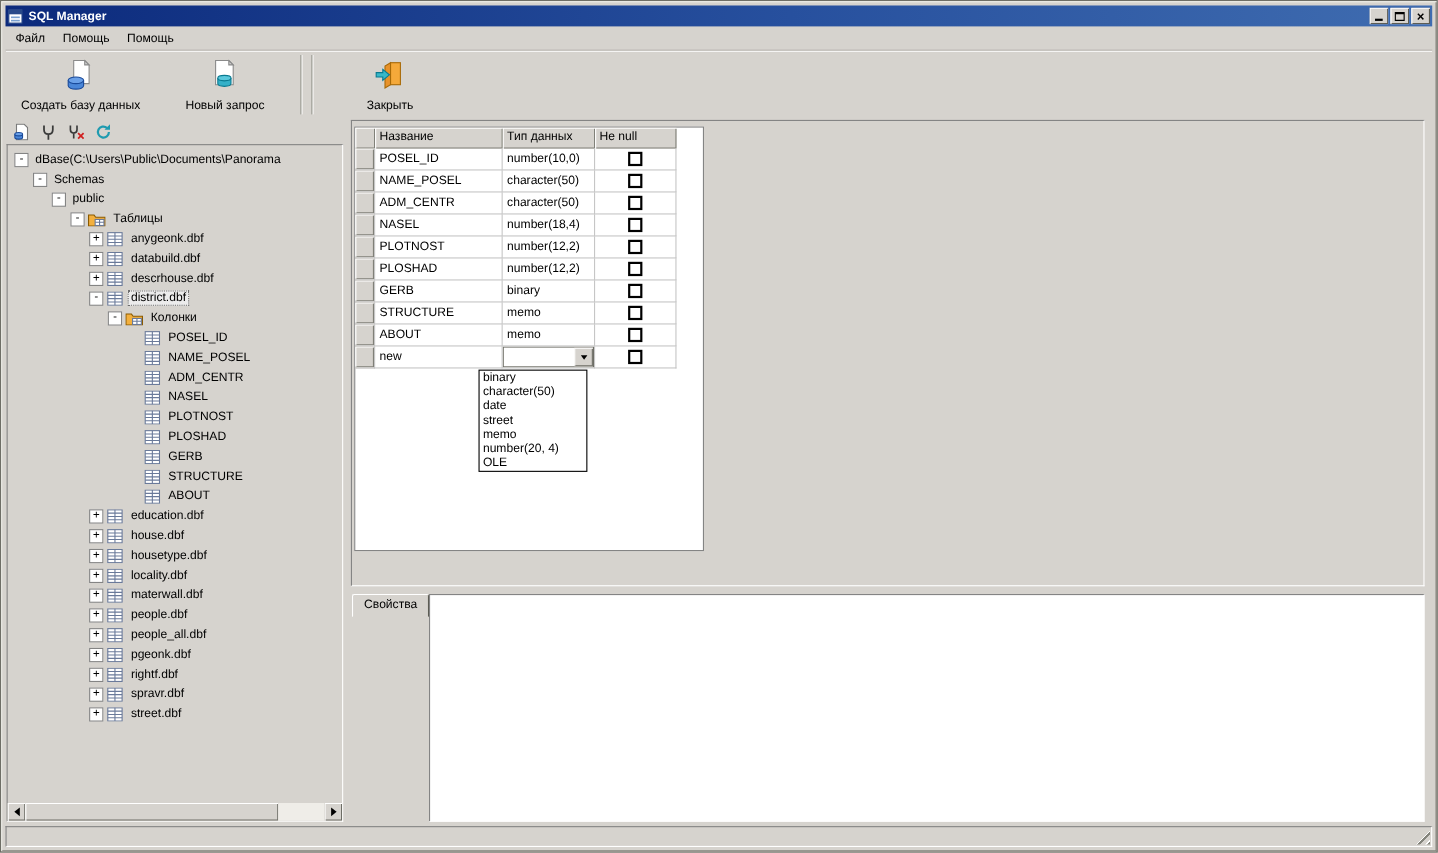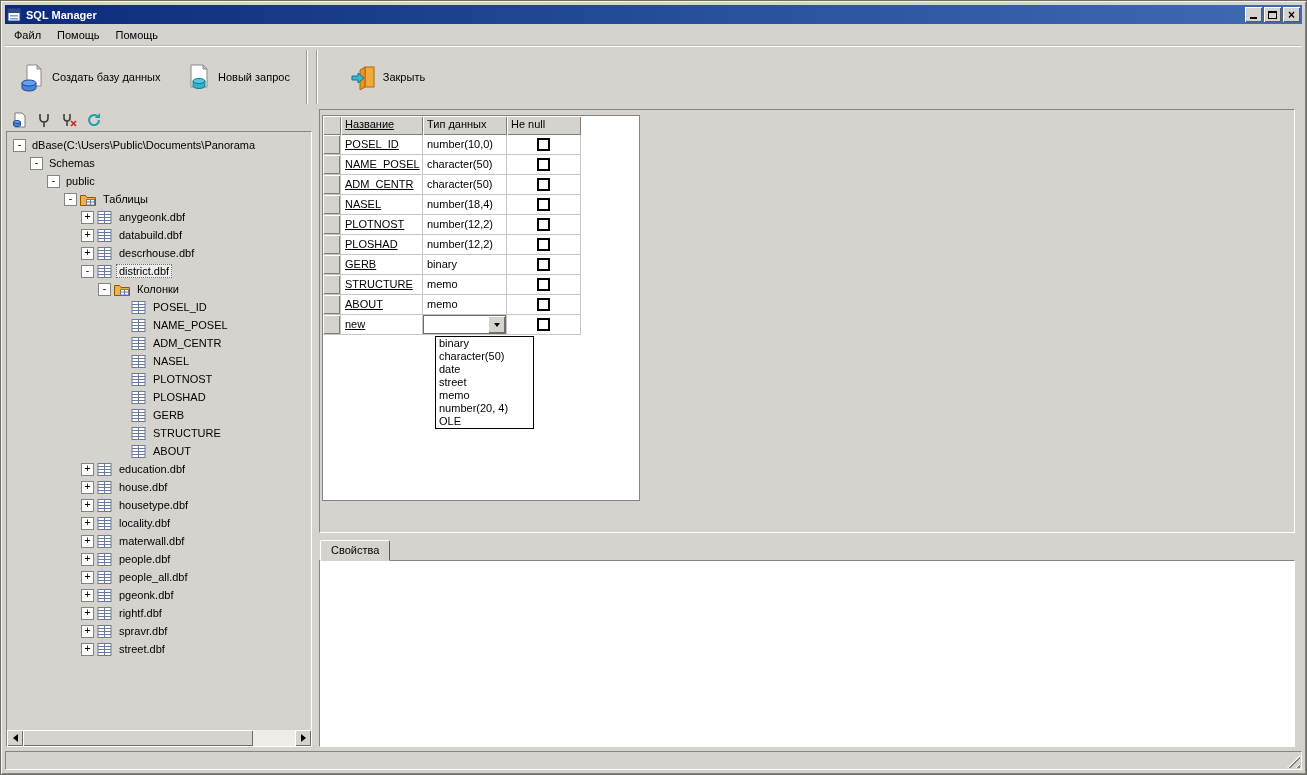--- a/index.html
+++ b/index.html
@@ -18,21 +18,21 @@
     display:flex;align-items:center;justify-content:center;color:#000;}
   .glyph-min{width:7px;height:2px;background:#000;margin-top:7px;}
   .glyph-max{width:9px;height:8px;border:1px solid #000;border-top-width:2px;}
   .glyph-close{font-size:12px;font-weight:bold;line-height:12px;}
   
   .menubar{height:21px;flex:none;display:flex;align-items:center;padding-left:1px;}
   .menu-item{padding:3px 8px;}
   
   .toolbar{height:62px;flex:none;display:flex;align-items:center;padding-left:2px;
     border-top:1px solid #bdbab5;box-shadow:inset 0 1px 0 #fff;}
-  .tb-btn{height:58px;display:flex;flex-direction:row;align-items:center;justify-content:center;
+  .tb-btn{height:58px;display:flex;flex-direction:column;align-items:center;justify-content:space-between;
     gap:5px;padding:4px 12px;min-width:130px;}
   .tb-btn.disabled .tb-label{color:#8e8e86;}
   .tb-icon{height:30px;display:flex;align-items:flex-end;justify-content:center;}
   .tb-label{font-size:11px;white-space:nowrap;}
   .tb-sep{width:2px;height:54px;border-left:1px solid #9b9b93;border-right:1px solid #fff;margin:0 4px;}
   
   .main{flex:1;display:flex;min-height:0;padding:2px 4px 0 1px;}
   .left-panel{width:306px;flex:none;display:flex;flex-direction:column;}
   .mini-toolbar{height:22px;flex:none;display:flex;align-items:center;gap:3px;padding-left:2px;}
   .mini-btn{width:22px;height:20px;display:flex;align-items:center;justify-content:center;}
@@ -66,36 +66,36 @@
   .grid-card{width:318px;height:386px;background:#fff;border:1px solid #848484;position:relative;}
   .g-header{display:flex;height:19px;}
   .g-hcell{background:#d6d3ce;box-shadow:inset 1px 1px 0 #fff, inset -1px -1px 0 #808078;
     padding:2px 4px;white-space:nowrap;overflow:hidden;flex:none;}
   .g-corner{width:18px;}
   .g-row{display:flex;height:20px;}
   .g-rowhead{width:18px;flex:none;background:#d6d3ce;
     box-shadow:inset 1px 1px 0 #fff, inset -1px -1px 0 #808078;}
   .g-cell{border-right:1px solid #c6c6c6;border-bottom:1px solid #c6c6c6;
     padding:3px 4px;white-space:nowrap;overflow:hidden;flex:none;}
-  .g-name{width:82px;text-decoration:underline;}
+  .g-name{width:116px;}
   .g-type{width:84px;}
   .g-null{width:74px;display:flex;align-items:center;justify-content:center;padding:0;}
   .checkbox{width:13px;height:13px;background:#fff;border:2px solid #000;display:inline-block;}
   .combo-cell{padding:0;}
   .combo{width:100%;height:100%;display:flex;background:#fff;border:1px solid #6e6e66;}
   .combo-text{flex:1;padding:2px 3px;overflow:hidden;}
   .combo-btn{width:17px;flex:none;background:#d6d3ce;
     box-shadow:inset 1px 1px 0 #fff, inset -1px -1px 0 #6e6e66;
     display:flex;align-items:center;justify-content:center;}
   .tri-down{width:0;height:0;border-left:3px solid transparent;border-right:3px solid transparent;border-top:4px solid #000;}
   .dropdown{position:absolute;left:112px;top:220px;width:99px;background:#fff;border:1px solid #000;z-index:10;}
   .dd-option{height:13px;line-height:13px;padding:0 3px;font-size:11px;white-space:nowrap;overflow:hidden;}
   .h-splitter{height:7px;flex:none;}
   
-  .props-panel{flex:1;min-height:0;display:flex;flex-direction:column;}
+  .props-panel{flex:1;min-height:0;display:flex;flex-direction:row;}
   .props-content{flex:1;background:#fff;border:1px solid;border-color:#848484 #fff #fff #848484;}
   
   .statusbar{height:19px;flex:none;margin-top:4px;position:relative;
     border:1px solid;border-color:#848484 #fff #fff #848484;}
   .grip{position:absolute;right:1px;bottom:1px;width:13px;height:13px;
     background:repeating-linear-gradient(135deg,#d6d3ce 0 3px,#fff 3px 4px,#84847c 4px 6px);
     clip-path:polygon(100% 0,100% 100%,0 100%);}
 </style>
 </head>
 <body>

